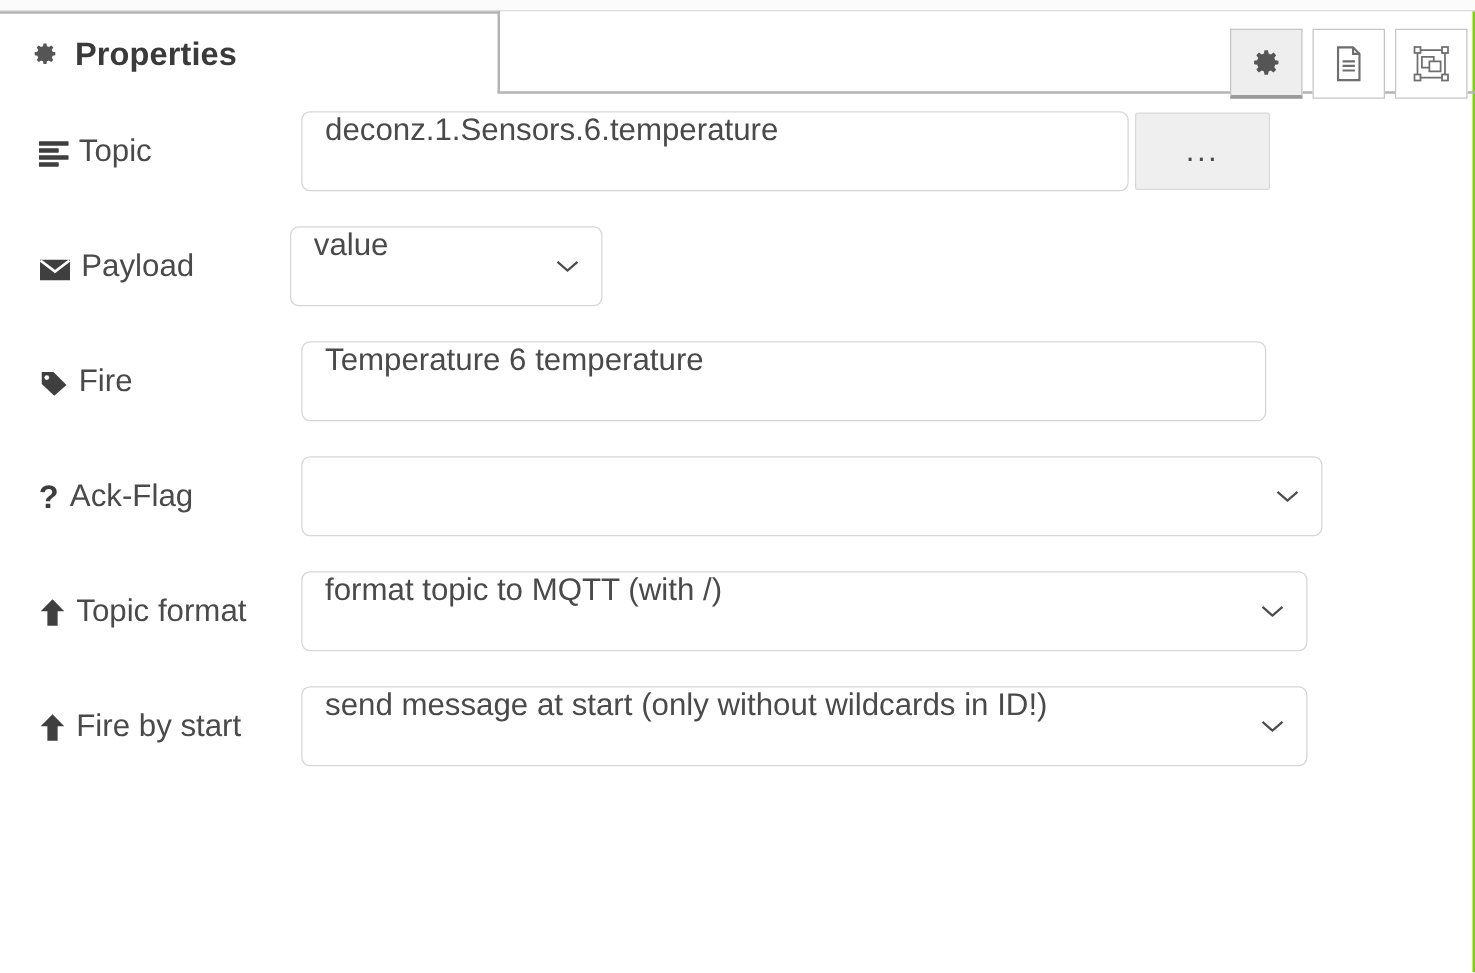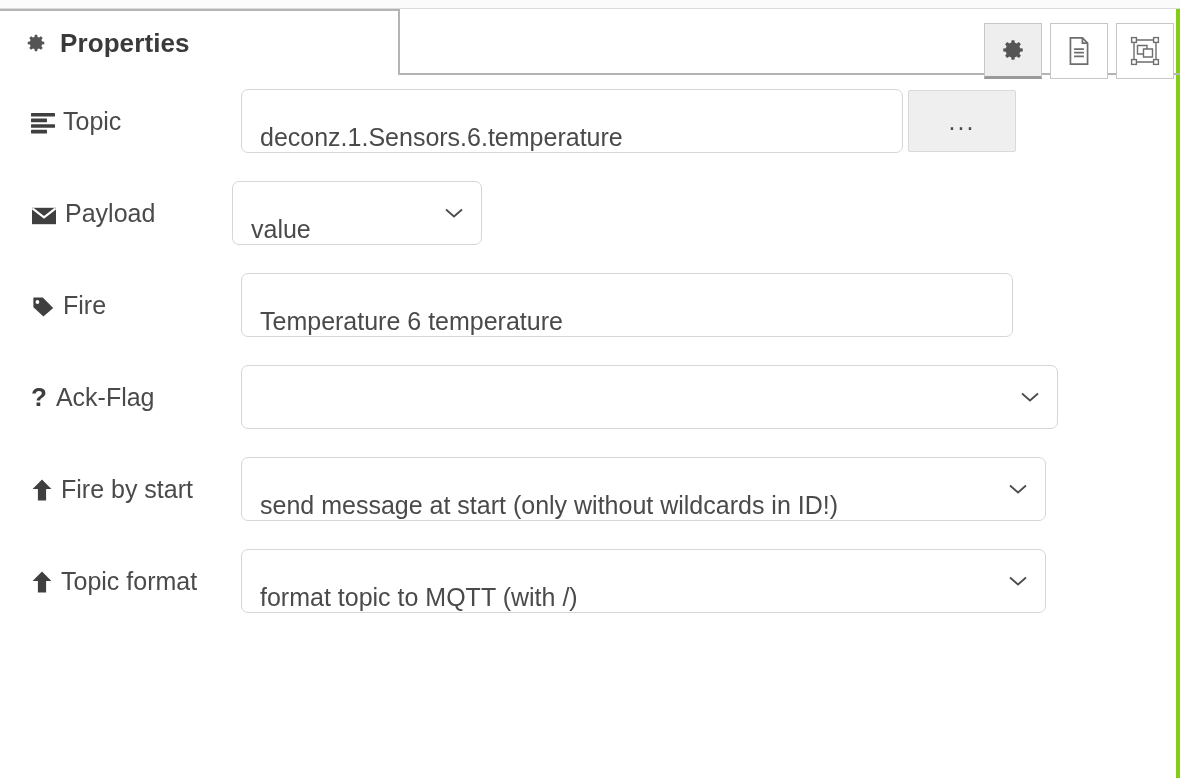--- a/index.html
+++ b/index.html
@@ -10,21 +10,21 @@
     background: #ffffff;
     font-family: "Liberation Sans", sans-serif;
     overflow: hidden;
   }
 
   #app {
     position: relative;
     width: 1180px;
     height: 778px;
     background: #ffffff;
-    border-right: 4px solid #84cc16;
+    border-right: 2px solid #84cc16;
   }
 
   
   .top-strip {
     position: absolute;
     left: 0; top: 0;
     width: 1180px; height: 9px;
     background: #fbfbfb;
     border-bottom: 1px solid #dcdcdc;
   }
@@ -147,21 +147,21 @@
     align-items: center;
   }
 
   
   .ctl {
     height: 64px;
     border: 1px solid #d6d6d6;
     border-radius: 7px;
     background: #ffffff;
     display: flex;
-    align-items: flex-end;
+    align-items: flex-start;
     padding: 0 18px;
     font-size: 25px;
     color: #4a4a4a;
     position: relative;
   }
   .ctl .val {
     white-space: nowrap;
     overflow: hidden;
     text-overflow: clip;
   }
@@ -340,45 +340,45 @@
     </div>
 
 
     <div class="row">
       <div class="label-cell">
         <span class="lbl-icon">
           <svg width="22" height="24" viewBox="0 0 22 24" fill="#3f3f3f">
             <path d="M11 1.4L20.4 11h-5.3v11.6H6.9V11H1.6z"></path>
           </svg>
         </span>
+        <span class="lbl-text">Topic format</span>
+      </div>
+      <div class="field-cell">
+        <div class="ctl select w-format">
+          <span class="val">format topic to MQTT (with /)</span>
+          <svg class="chev" viewBox="0 0 22 14" fill="none" stroke="#4c4c4c" stroke-width="1.8">
+            <path d="M3 3.5L11 10.5 19 3.5"></path>
+          </svg>
+        </div>
+      </div>
+    </div>
+
+    <div class="row">
+      <div class="label-cell">
+        <span class="lbl-icon">
+          <svg width="22" height="24" viewBox="0 0 22 24" fill="#3f3f3f">
+            <path d="M11 1.4L20.4 11h-5.3v11.6H6.9V11H1.6z"></path>
+          </svg>
+        </span>
         <span class="lbl-text">Fire by start</span>
       </div>
       <div class="field-cell">
         <div class="ctl select w-fire">
           <span class="val">send message at start (only without wildcards in ID!)</span>
           <svg class="chev" viewBox="0 0 22 14" fill="none" stroke="#4c4c4c" stroke-width="1.8">
             <path d="M3 3.5L11 10.5 19 3.5"></path>
           </svg>
         </div>
       </div>
     </div>
 
-    <div class="row">
-      <div class="label-cell">
-        <span class="lbl-icon">
-          <svg width="22" height="24" viewBox="0 0 22 24" fill="#3f3f3f">
-            <path d="M11 1.4L20.4 11h-5.3v11.6H6.9V11H1.6z"></path>
-          </svg>
-        </span>
-        <span class="lbl-text">Topic format</span>
-      </div>
-      <div class="field-cell">
-        <div class="ctl select w-format">
-          <span class="val">format topic to MQTT (with /)</span>
-          <svg class="chev" viewBox="0 0 22 14" fill="none" stroke="#4c4c4c" stroke-width="1.8">
-            <path d="M3 3.5L11 10.5 19 3.5"></path>
-          </svg>
-        </div>
-      </div>
-    </div>
-
   </div>
 </div>
 
 </body></html>

